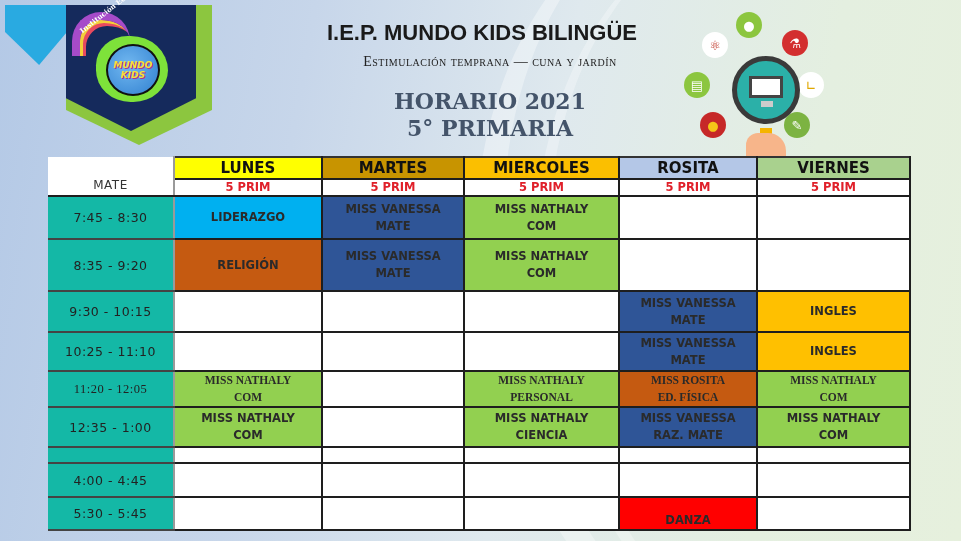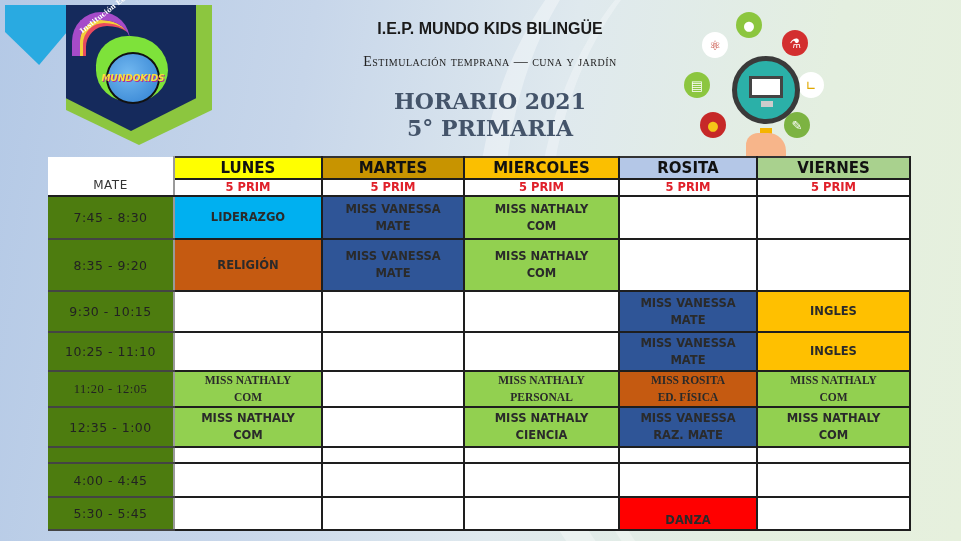--- a/index.html
+++ b/index.html
@@ -32,40 +32,40 @@
   .navy-banner {
     position: absolute; left: 66px; top: 5px; width: 130px; height: 126px;
     background: #152a5c;
     clip-path: polygon(0 0, 100% 0, 100% 74%, 50% 100%, 0 74%);
   }
   .logo-blob {
     position: absolute; left: 96px; top: 36px; width: 72px; height: 66px;
     background: #7ee23a; border-radius: 46% 54% 50% 50%;
   }
   .logo-globe {
-    position: absolute; left: 106px; top: 52px; width: 54px; height: 52px;
+    position: absolute; left: 106px; top: 44px; width: 54px; height: 52px;
     background: radial-gradient(circle at 40% 40%, #72b8f0, #2f7fd0);
     border-radius: 50%; border: 2px solid #111;
-    display: flex; flex-direction: row; align-items: center; justify-content: center;
+    display: flex; flex-direction: column; align-items: center; justify-content: center;
   }
   .logo-globe span { font-size: 9px; font-weight: bold; font-style: italic; color: #f7e23a; line-height: 10px; text-shadow: 1px 1px 0 #b03090; }
   .logo-rainbow {
     position: absolute; left: 72px; top: 12px; width: 58px; height: 44px;
     border-radius: 58px 58px 0 0;
     border-top: 8px solid #a64bc9; border-left: 8px solid #a64bc9;
     box-shadow: inset 3px 3px 0 #f2d03a, inset 6px 6px 0 #e84a5f;
   }
   .logo-caption {
     position: absolute; left: 78px; top: 28px; font-size: 7px; color: #fff; font-weight: bold;
     transform: rotate(-38deg); transform-origin: left top; white-space: nowrap;
     font-family: "DejaVu Serif", serif;
   }
   .title {
-    position: absolute; left: 300px; top: 20px; width: 380px; text-align: center;
-    font-family: "Liberation Sans", sans-serif; font-weight: bold; font-size: 16px; color: #1a1a1a;
+    position: absolute; left: 292px; top: 20px; width: 380px; text-align: center;
+    font-family: "Liberation Sans", sans-serif; font-weight: bold; font-size: 22px; color: #1a1a1a;
   }
   .subtitle {
     position: absolute; left: 300px; top: 54px; width: 380px; text-align: center;
     font-family: "Liberation Serif", serif; font-size: 14px; color: #222; font-variant: small-caps; letter-spacing: 0.5px;
   }
   .horario {
     position: absolute; left: 300px; top: 88px; width: 380px; text-align: center;
     font-family: "DejaVu Serif", serif; font-weight: bold; font-size: 22px; color: #44546a; line-height: 27px;
   }
   .icons-cluster { position: absolute; left: 680px; top: 8px; width: 160px; height: 170px; }
@@ -82,21 +82,21 @@
   table.sched {
     position: absolute; left: 48px; top: 156px;
     border-collapse: collapse; table-layout: fixed;
     font-family: "DejaVu Sans", sans-serif;
   }
   table.sched td {
     border: 2px solid #1e1e1e; text-align: center; vertical-align: middle;
     font-weight: bold; font-size: 11.5px; line-height: 17px; color: #2a2a2a; padding: 0;
     overflow: hidden; white-space: nowrap;
   }
-  table.sched td.hora { background: #4d7c0f; font-weight: normal; font-size: 12.5px; color: #222; border-left: none; border-right: 2px solid #9a9a9a; border-top: 2px solid #444; border-bottom: 2px solid #444; letter-spacing: 0.5px; }
+  table.sched td.hora { background: #14b8a6; font-weight: normal; font-size: 12.5px; color: #222; border-left: none; border-right: 2px solid #9a9a9a; border-top: 2px solid #444; border-bottom: 2px solid #444; letter-spacing: 0.5px; }
   table.sched td.hora-head { background: #fff; font-weight: normal; font-size: 12px; color: #333; vertical-align: bottom; padding-bottom: 1px; border-top: none; border-left: none; border-right: 2px solid #9a9a9a; letter-spacing: 0.5px; }
   table.sched td.day { font-size: 15px; color: #111; border-top: 2px solid #333; border-bottom: none; }
   table.sched td.grade { background: #fff; color: #e0202a; font-size: 11.5px; line-height: 15px; }
   table.sched td.empty { background: #fff; }
   table.sched td.cell-text { white-space: normal; }
 </style>
 </head>
 <body>
 
 <div class="swoosh"></div>

